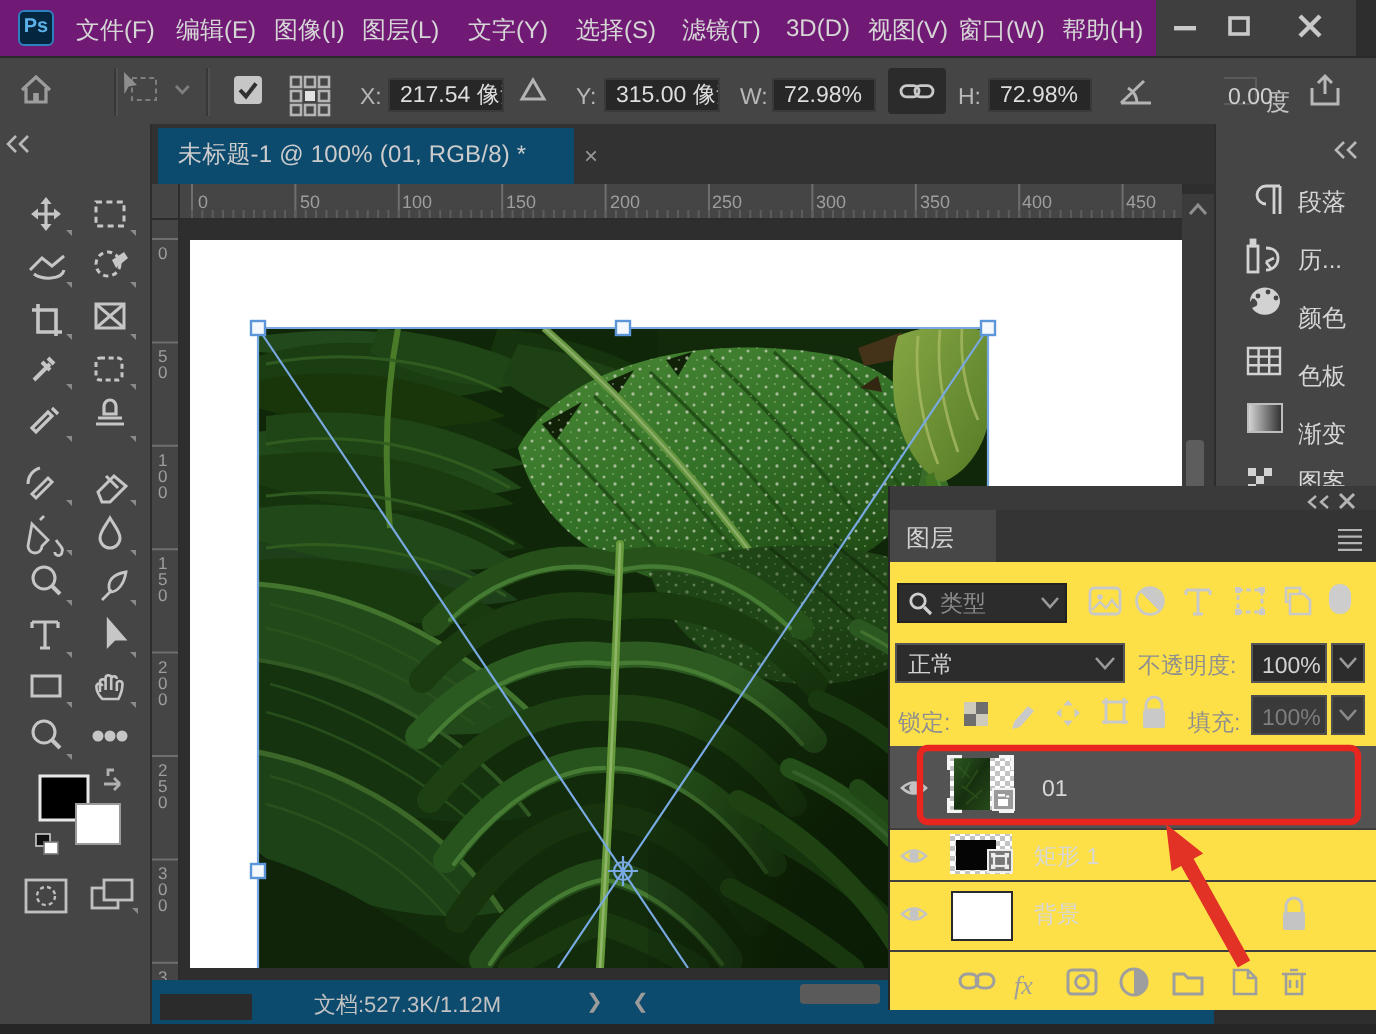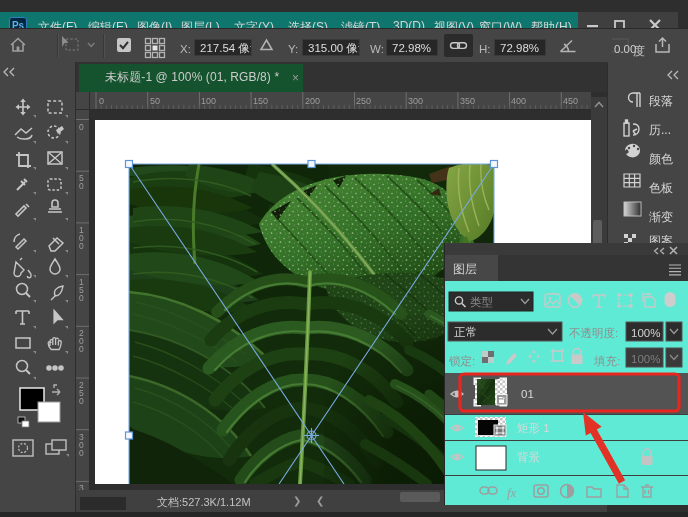--- a/index.html
+++ b/index.html
@@ -1,50 +1,50 @@
 <!DOCTYPE html>
 <html><head>
 <meta charset="utf-8">
 <style>
   html,body{margin:0;padding:0;}
   body{width:688px;height:517px;overflow:hidden;background:#2e2e2e;
        font-family:"Liberation Sans", sans-serif;-webkit-font-smoothing:antialiased;}
   .abs{position:absolute;}
   #app{position:relative;width:688px;height:517px;overflow:hidden;}
   
-  #menubar{left:0;top:12px;width:588px;height:28px;background:#0f766e;color:#d6d6d6;font-size:12px;}
+  #menubar{left:0;top:0;width:588px;height:28px;background:#701a75;color:#d6d6d6;font-size:12px;}
   .mitem{position:absolute;top:7px;}
   #pslogo{left:9px;top:5px;width:16px;height:16px;background:#05263f;border:1.5px solid #2e7fc0;
           border-radius:3px;color:#5cb3ea;font-size:10px;font-weight:bold;text-align:center;line-height:16px;}
   
   #optbar{left:0;top:28px;width:688px;height:34px;background:#454545;border-top:1px solid #2a2a2a;box-sizing:border-box;}
   .optlabel{position:absolute;top:14px;font-size:11.5px;color:#b8b8b8;}
   .optinput{position:absolute;top:10px;height:17px;white-space:nowrap;overflow:hidden;background:#272727;border:1px solid #3a3a3a;
             color:#dedede;font-size:11.5px;line-height:17px;padding-left:5px;box-sizing:border-box;}
   .vsep{position:absolute;top:5px;width:1px;height:24px;background:#383838;border-right:1px solid #505050;}
   
   #toolbar{left:0;top:62px;width:76px;height:450px;background:#454545;border-right:1px solid #2d2d2d;box-sizing:border-box;}
   
   #tabbar{left:76px;top:62px;width:531px;height:30px;background:#323232;}
-  #doctab{position:absolute;left:3px;top:2px;width:208px;height:28px;background:#14532d;color:#cccccc;
-          font-size:12px;line-height:26px;letter-spacing:0.1px;padding-left:16px;}
+  #doctab{position:absolute;left:3px;top:2px;width:208px;height:28px;background:#0c4a6e;color:#cccccc;
+          font-size:12px;line-height:26px;letter-spacing:0.1px;}
   #rulerH{left:90px;top:92px;width:501px;height:18px;background:#454545;border-bottom:1px solid #2c2c2c;box-sizing:border-box;}
   #rulerV{left:76px;top:92px;width:14px;height:398px;background:#454545;border-right:1px solid #2c2c2c;box-sizing:border-box;}
   #rulcorner{left:76px;top:92px;width:14px;height:18px;background:#454545;border-right:1px solid #2c2c2c;border-bottom:1px solid #2c2c2c;box-sizing:border-box;}
   #canvasbg{left:90px;top:110px;width:517px;height:374px;background:#2e2e2e;}
   #docwhite{left:95px;top:120px;width:496px;height:364px;background:#ffffff;}
   #leaves{left:129px;top:164px;width:365px;height:320px;}
   
   #vscroll{left:591px;top:97px;width:16px;height:387px;background:#3b3b3b;}
-  #statusbar{left:76px;top:490px;width:531px;height:26px;background:#404040;color:#c2c2c2;font-size:11px;}
+  #statusbar{left:76px;top:490px;width:531px;height:26px;background:#0c4a6e;color:#c2c2c2;font-size:11px;}
   #bottomstrip{left:0;top:512px;width:688px;height:5px;background:#262626;}
   
   #rightstrip{left:607px;top:62px;width:81px;height:422px;background:#454545;border-left:1px solid #2d2d2d;box-sizing:border-box;color:#d4d4d4;font-size:12px;}
   
-  #layerspanel{left:444px;top:243px;width:244px;height:262px;background:#5eead4;border-left:1px solid #282828;box-sizing:border-box;}
+  #layerspanel{left:444px;top:243px;width:244px;height:262px;background:#fde047;border-left:1px solid #282828;box-sizing:border-box;}
 </style>
 </head>
 <body>
 <div id="app">
 
   <div class="abs" id="menubar">
     <div id="pslogo" class="abs">Ps</div>
     <div class="mitem" style="left:38px">文件(F)</div>
     <div class="mitem" style="left:88px">编辑(E)</div>
     <div class="mitem" style="left:137px">图像(I)</div>

